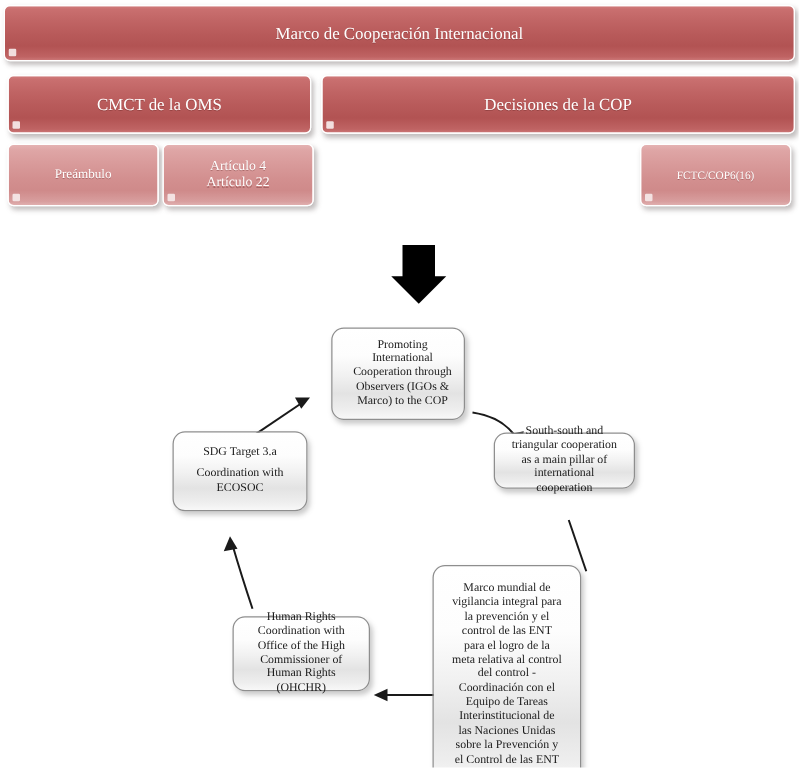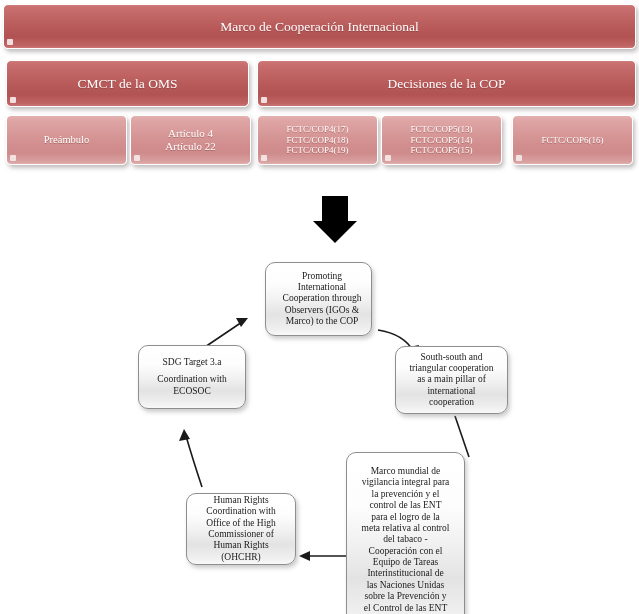--- a/index.html
+++ b/index.html
@@ -110,22 +110,22 @@
   #box-cmct       { left: 6px;   top: 60px;  width: 243px; height: 47px;  font-size: 13.5px; }
   #box-cop        { left: 257px; top: 60px;  width: 379px; height: 47px;  font-size: 13.5px; }
   #box-preambulo  { left: 6px;   top: 115px; width: 121px; height: 50px;  font-size: 10.5px; text-align: center; }
   #box-articulo   { left: 130px; top: 115px; width: 121px; height: 50px;  font-size: 11px;   }
   #box-cop4       { left: 257px; top: 115px; width: 121px; height: 50px;  font-size: 9px;    }
   #box-cop5       { left: 381px; top: 115px; width: 121px; height: 50px;  font-size: 9px;    }
   #box-cop6       { left: 512px; top: 115px; width: 121px; height: 50px;  font-size: 9px; justify-content: center;    }
 
   #box-promoting  { left: 265px; top: 262px; width: 107px; height: 74px;  font-size: 9.5px; padding-left: 12px; }
   #box-sdg        { left: 138px; top: 345px; width: 108px; height: 64px;  font-size: 9.5px; }
-  #box-southsouth { left: 395px; top: 346px; width: 113px; height: 68px;  font-size: 9.5px; }
-  #box-humanrights{ left: 186px; top: 493px; width: 110px; height: 72px;  font-size: 9.5px; }
+  #box-southsouth { left: 395px; top: 346px; width: 113px; height: 45px;  font-size: 9.5px; }
+  #box-humanrights{ left: 186px; top: 493px; width: 110px; height: 60px;  font-size: 9.5px; }
   #box-marco      { left: 346px; top: 452px; width: 119px; height: 176px; font-size: 9.5px; }
 
   #box-sdg .ln.spaced { margin-top: 6px; }
 
   svg#links {
     position: absolute;
     left: 0;
     top: 0;
     width: 639px;
     height: 614px;
@@ -155,35 +155,21 @@
     </span>
   </div>
 
   <div class="redbox tone-light" id="box-articulo">
     <span class="lines">
       <span class="ln">Artículo 4</span>
       <span class="ln">Artículo 22</span>
     </span>
   </div>
 
-  <div class="redbox tone-light" id="box-cop4">
-    <span class="lines">
-      <span class="ln">FCTC/COP4(17)</span>
-      <span class="ln">FCTC/COP4(18)</span>
-      <span class="ln">FCTC/COP4(19)</span>
-    </span>
-  </div>
-
-  <div class="redbox tone-light" id="box-cop5">
-    <span class="lines">
-      <span class="ln">FCTC/COP5(13)</span>
-      <span class="ln">FCTC/COP5(14)</span>
-      <span class="ln">FCTC/COP5(15)</span>
-    </span>
-  </div>
+
 
   <div class="redbox tone-light" id="box-cop6">
     <span class="lines">
       <span class="ln">FCTC/COP6(16)</span>
     </span>
   </div>
 
   <svg id="links" viewBox="0 0 639 614">
 
     <g>
@@ -255,22 +241,22 @@
   </div>
 
   <div class="flowbox" id="box-marco">
     <span class="lines">
       <span class="ln">Marco mundial de</span>
       <span class="ln">vigilancia integral para</span>
       <span class="ln">la prevención  y el</span>
       <span class="ln">control de las ENT</span>
       <span class="ln">para el logro de la</span>
       <span class="ln">meta relativa al control</span>
-      <span class="ln">del tabaco -</span>
-      <span class="ln">Cooperación  con el</span>
+      <span class="ln">del control -</span>
+      <span class="ln">Coordinación  con el</span>
       <span class="ln">Equipo de Tareas</span>
       <span class="ln">Interinstitucional  de</span>
       <span class="ln">las Naciones  Unidas</span>
       <span class="ln">sobre la Prevención  y</span>
       <span class="ln">el Control de las ENT</span>
     </span>
   </div>
 
 </div>
 

